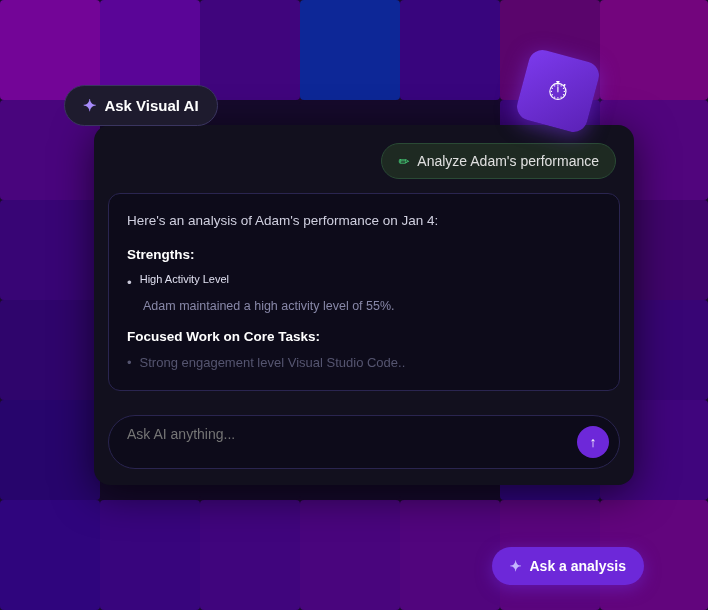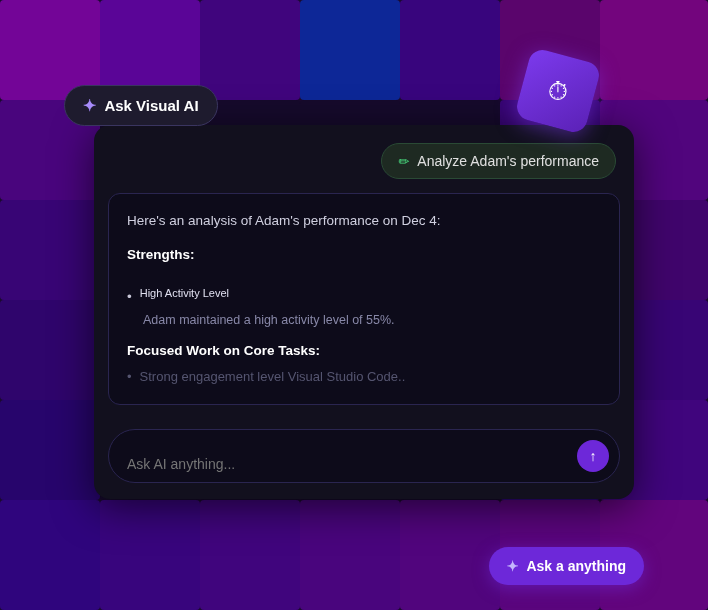--- a/index.html
+++ b/index.html
@@ -120,21 +120,21 @@
     .analysis-intro {
       color: #d0d0e0;
       margin-bottom: 12px;
       font-size: 13.5px;
     }
 
     .analysis-section-title {
       color: #ffffff;
       font-weight: 700;
       font-size: 13.5px;
-      margin-bottom: 20px;
+      margin-bottom: 6px;
     }
 
     .analysis-bullet {
       display: flex;
       align-items: flex-start;
       gap: 8px;
       margin-bottom: 2px;
     }
     .bullet-dot {
       color: #c8c8d8;
@@ -166,21 +166,21 @@
       align-items: flex-start;
       gap: 8px;
     }
 
     
     .input-area {
       padding: 10px 14px 16px 14px;
     }
     .input-wrapper {
       display: flex;
-      align-items: flex-end;
+      align-items: flex-start;
       background: #0d0b1a;
       border: 1px solid #2a2550;
       border-radius: 30px;
       padding: 10px 10px 10px 18px;
       gap: 8px;
     }
     .ai-input {
       flex: 1;
       background: transparent;
       border: none;
@@ -299,21 +299,21 @@
   </div>
 
   <div class="chat-panel">
 
     <div class="analyze-pill">
       <span class="pencil-icon">✏</span>
       <span>Analyze Adam's performance</span>
     </div>
 
     <div class="analysis-box">
-      <div class="analysis-intro">Here's an analysis of Adam's performance on Dec 4:</div>
+      <div class="analysis-intro">Here's an analysis of Adam's performance on Jan 4:</div>
 
       <div class="analysis-section-title">Strengths:</div>
 
       <div class="analysis-bullet">
         <span class="bullet-dot">•</span>
         <span class="bullet-main">High Activity Level</span>
       </div>
       <div class="bullet-sub">Adam maintained a high activity level of 55%.</div>
 
       <div class="focused-title">Focused Work on Core Tasks:</div>
@@ -330,16 +330,16 @@
         <button class="send-btn">
           <span>↑</span>
         </button>
       </div>
     </div>
 
   </div>
 
   <div class="ask-question-btn" style="position:absolute; bottom: -40px; right: 0px;">
     <span class="sparkle-small">✦</span>
-    <span>Ask a anything</span>
+    <span>Ask a analysis</span>
   </div>
 
 </div>
 
 </body></html>

